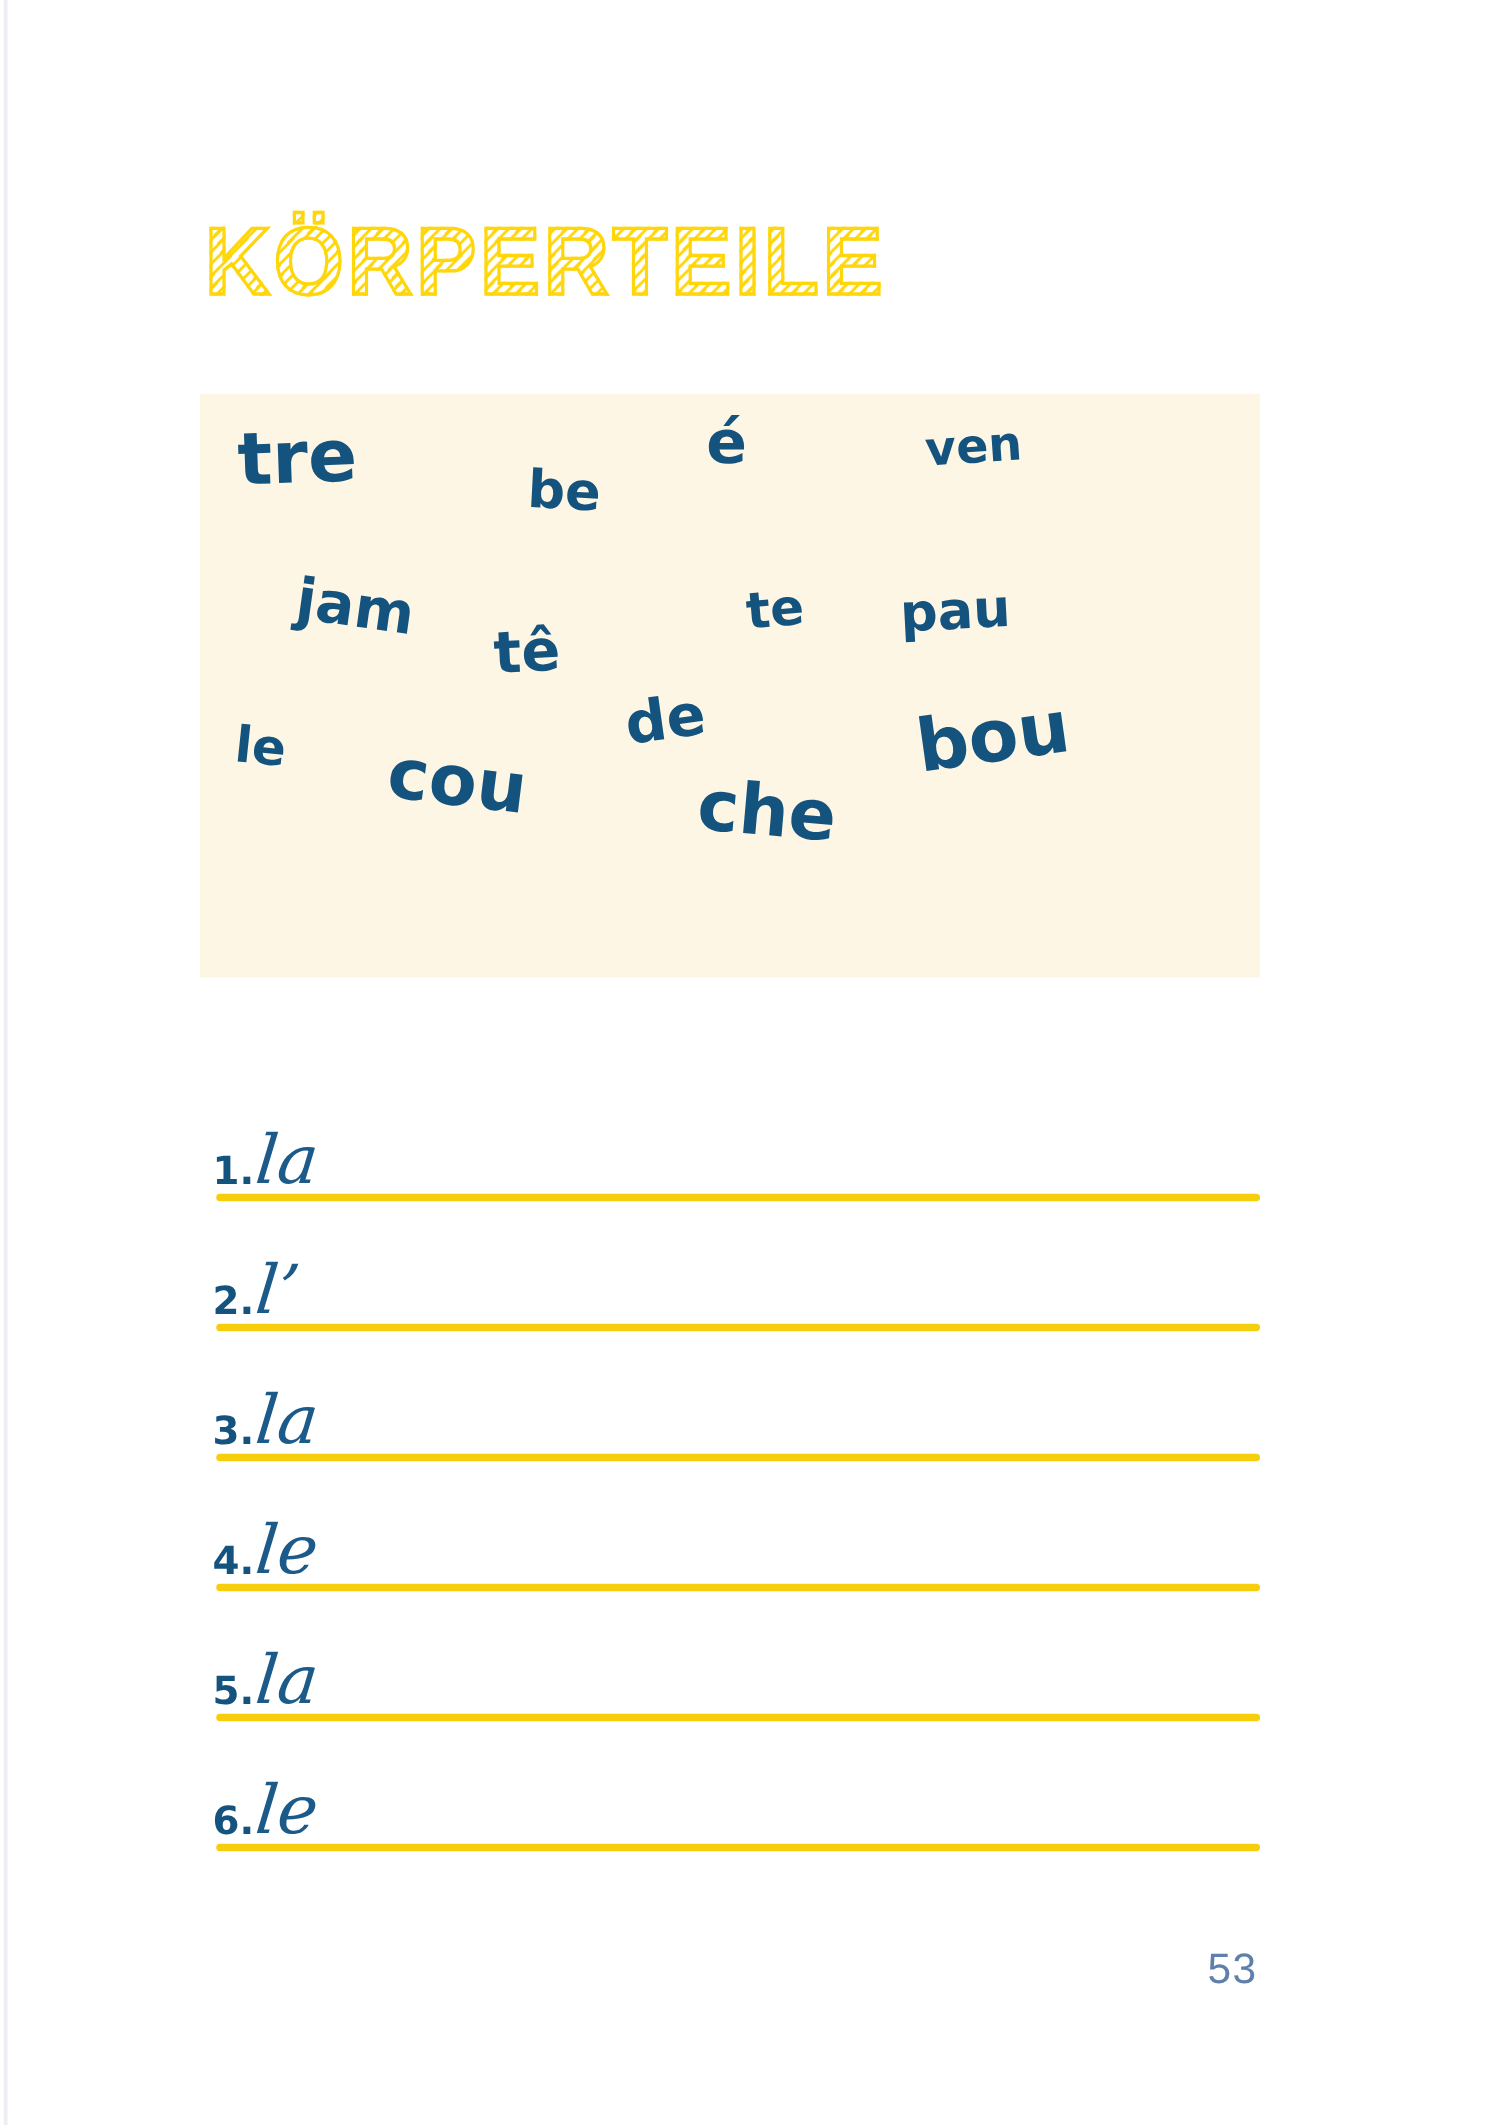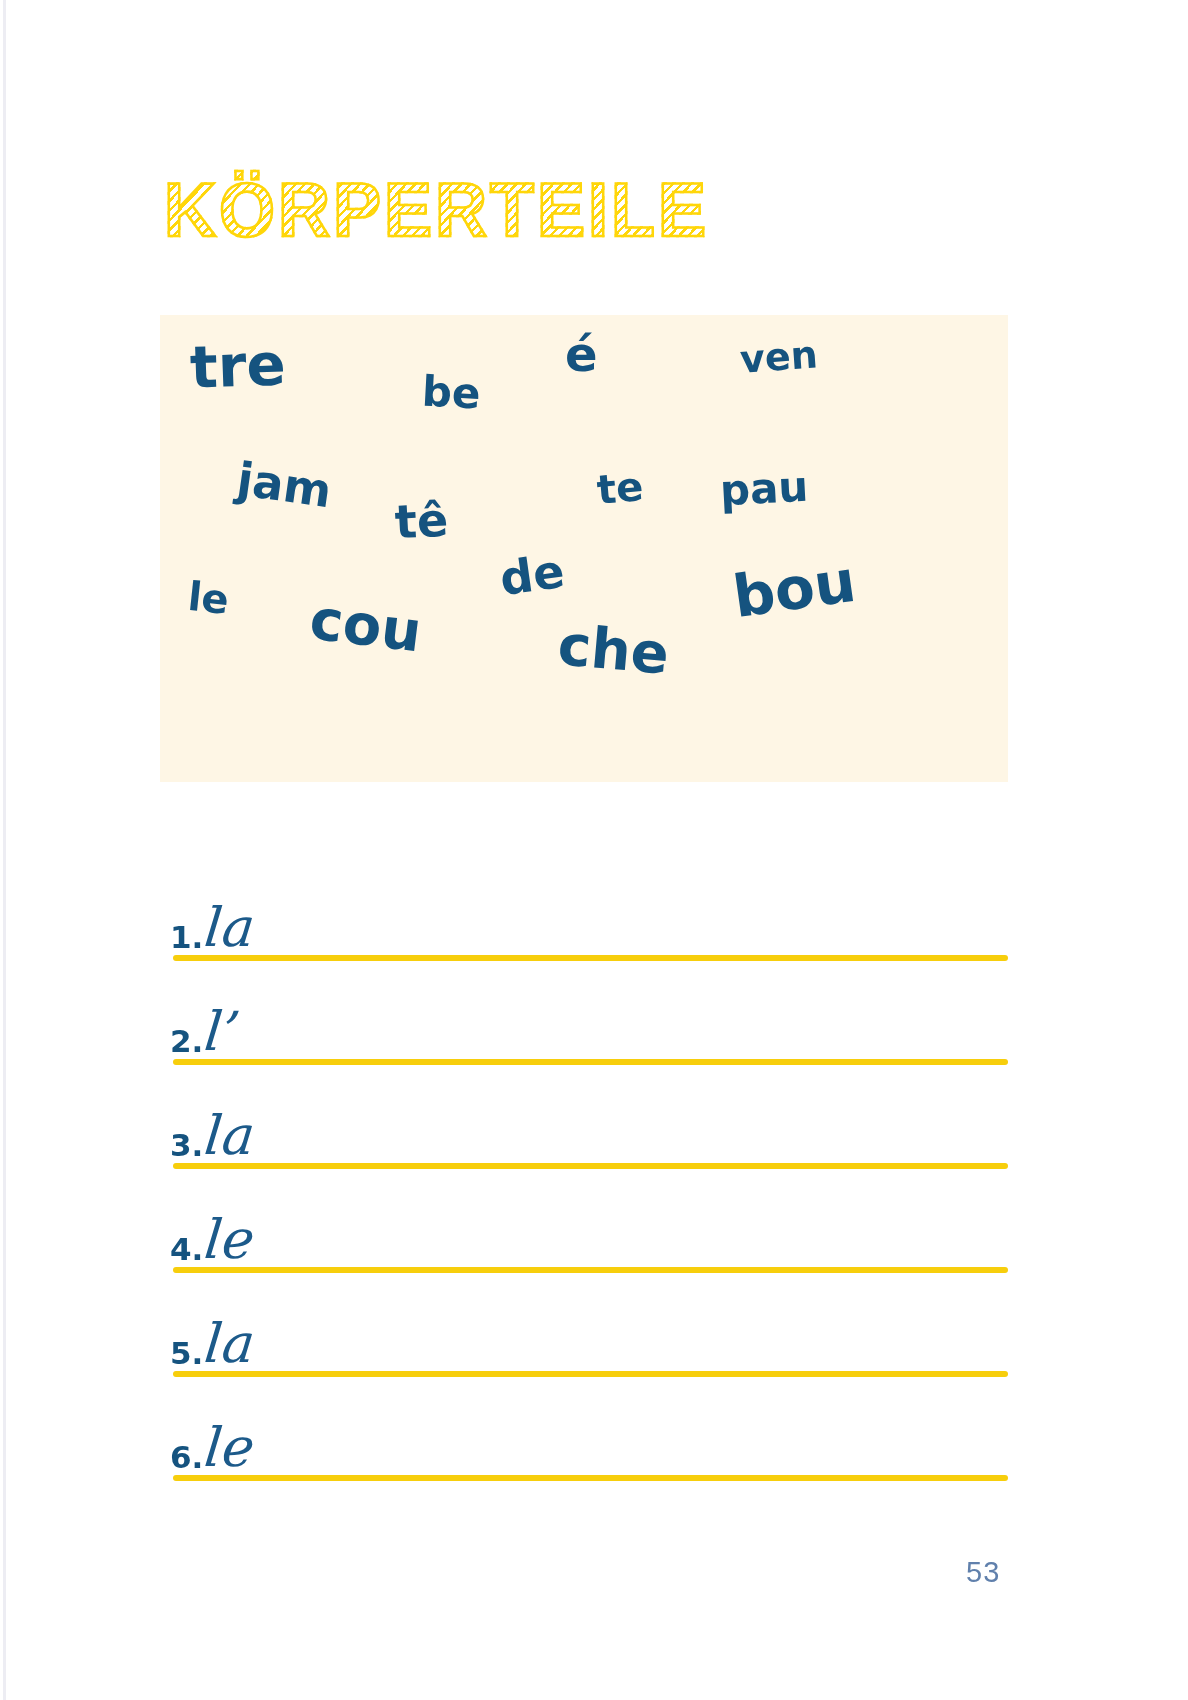--- a/index.html
+++ b/index.html
@@ -55,21 +55,21 @@
     color:var(--hand-blue);
     transform:skewX(-6deg);
   }
   .row-line{
     position:absolute;left:13px;right:0;bottom:-6px;height:6px;
     background:var(--line-yellow);
     border-radius:3px;
   }
   .page-number{
     position:absolute;left:966px;top:1556px;
-    font-size:29px;font-weight:400;letter-spacing:1px;
+    font-size:34px;font-weight:400;letter-spacing:1px;
     color:var(--pagenum-blue);
   }
 </style>
 </head>
 <body>
 
 <div class="scan-edge"></div>
 
 <h1 class="page-title">KÖRPERTEILE</h1>
 

